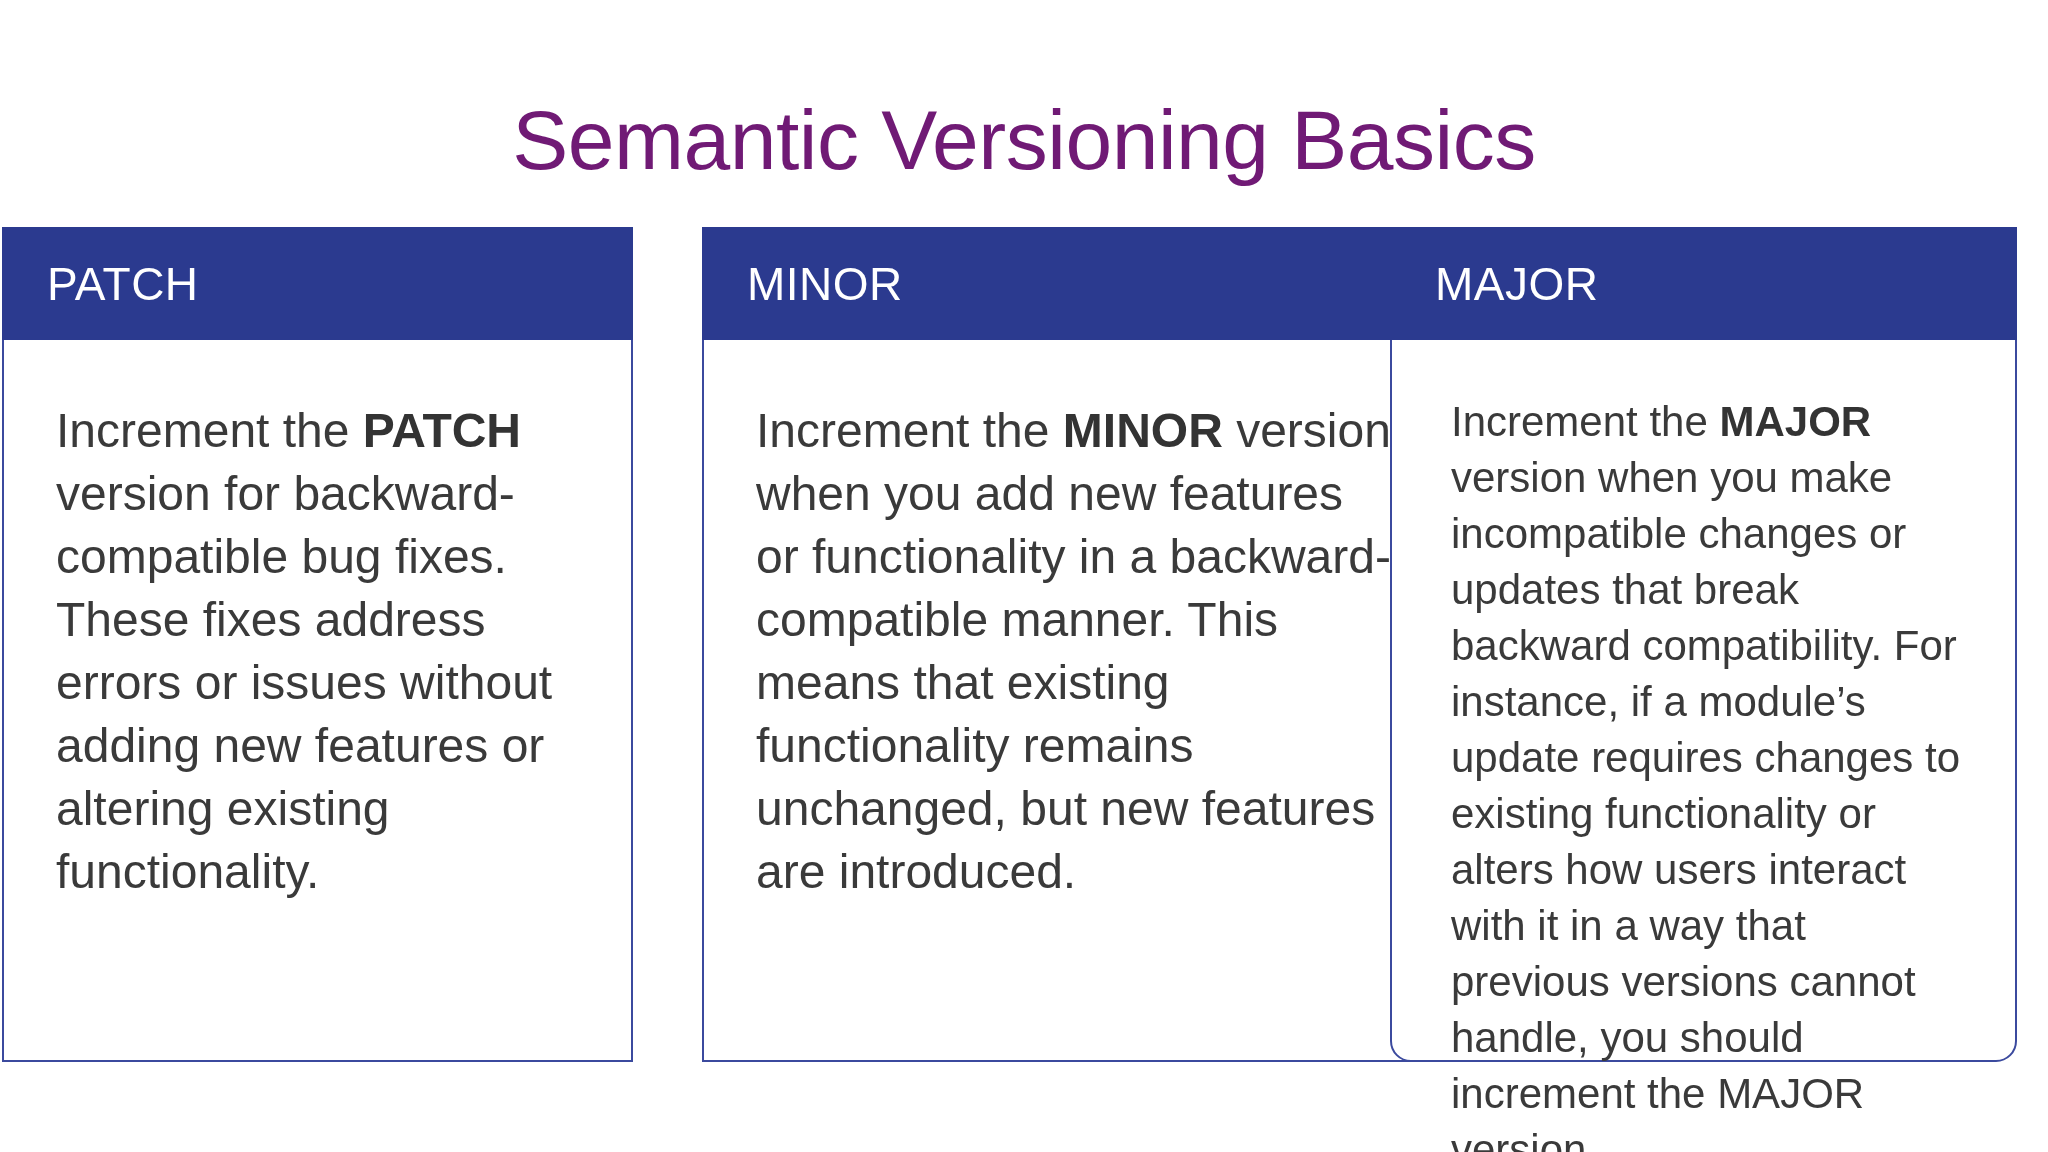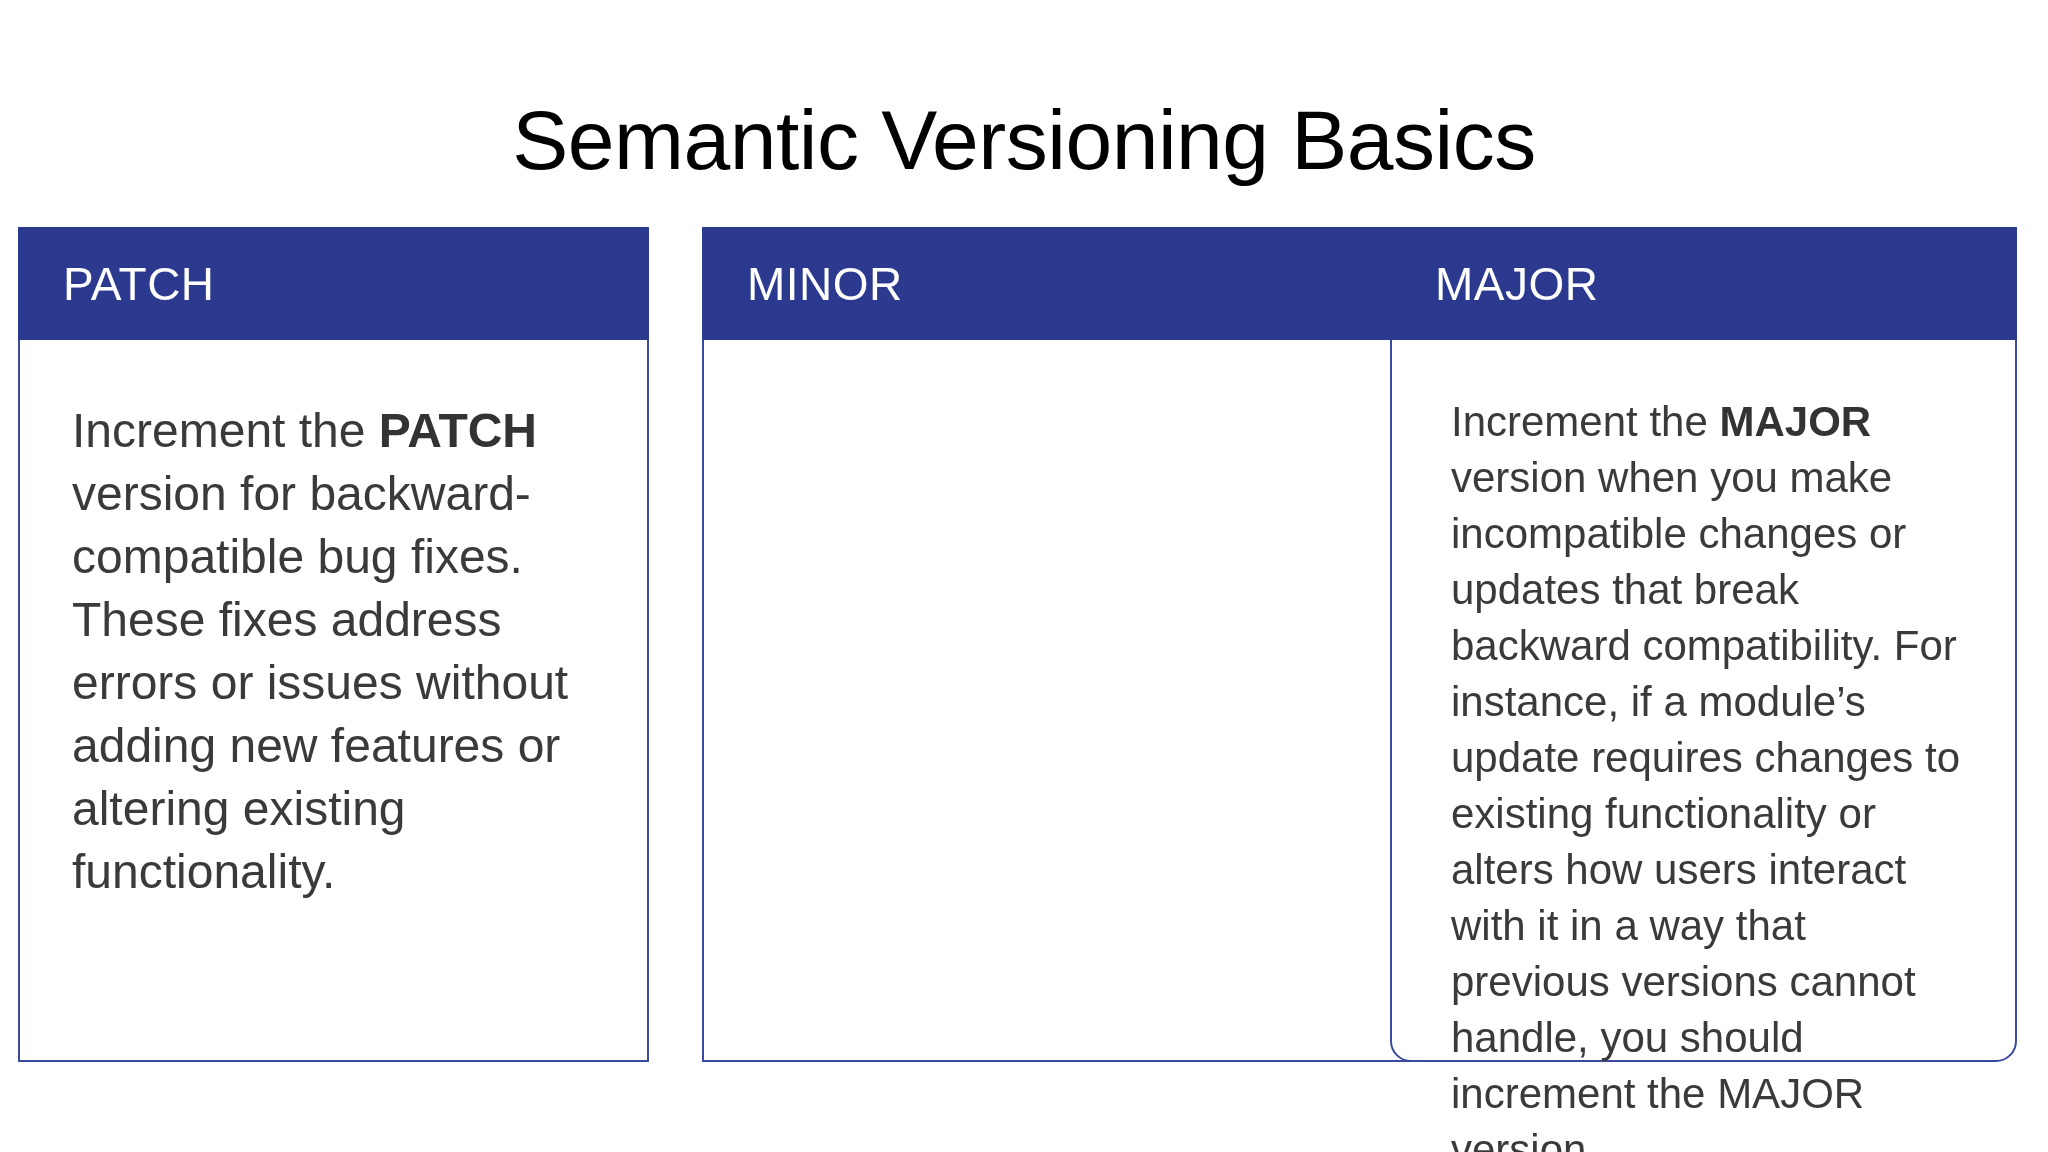--- a/index.html
+++ b/index.html
@@ -19,33 +19,33 @@
   .page-title {
     position: absolute;
     left: 0;
     top: 34px;
     width: 2048px;
     text-align: center;
     font-size: 84px;
     line-height: 100px;
     font-weight: 400;
     letter-spacing: -0.5px;
-    color: #000000;
+    color: #701a75;
     white-space: nowrap;
   }
 
   
   .card {
     position: absolute;
     top: 227px;
     box-sizing: border-box;
     background: #ffffff;
     border: 2px solid #3B4A9E;
   }
-  .card--patch { left: 18px;   width: 631px; height: 835px; }
+  .card--patch { left: 2px;   width: 631px; height: 835px; }
   .card--minor { left: 702px;  width: 740px; height: 835px; }
   .card--major { left: 1390px; width: 627px; height: 835px; border-radius: 21px; }
 
   .card-header {
     position: absolute;
     left: -2px;
     top: -2px;
     right: -2px;
     height: 113px;
     background: #2B3A8F;
@@ -101,20 +101,23 @@
   </div>
   <div class="card-body">
     <p><span>Increment the </span><b>PATCH</b><span> version for backward-compatible bug fixes. These fixes address errors or issues without adding new features or altering existing functionality.</span></p>
   </div>
 </div>
 
 <div class="card card--minor">
   <div class="card-header">
     <span class="card-header-title">MINOR</span>
   </div>
+  <div class="card-body">
+    <p><span>Increment the </span><b>MINOR</b><span> version when you add new features or functionality in a backward-compatible manner. This means that existing functionality remains unchanged, but new features are introduced.</span></p>
+  </div>
 </div>
 
 <div class="card card--major">
   <div class="card-header">
     <span class="card-header-title">MAJOR</span>
   </div>
   <div class="card-body">
     <p><span>Increment the </span><b>MAJOR</b><span> version when you make incompatible changes or updates that break backward compatibility. For instance, if a module’s update requires changes to existing functionality or alters how users interact with it in a way that previous versions cannot handle, you should increment the MAJOR version.</span></p>
   </div>
 </div>

